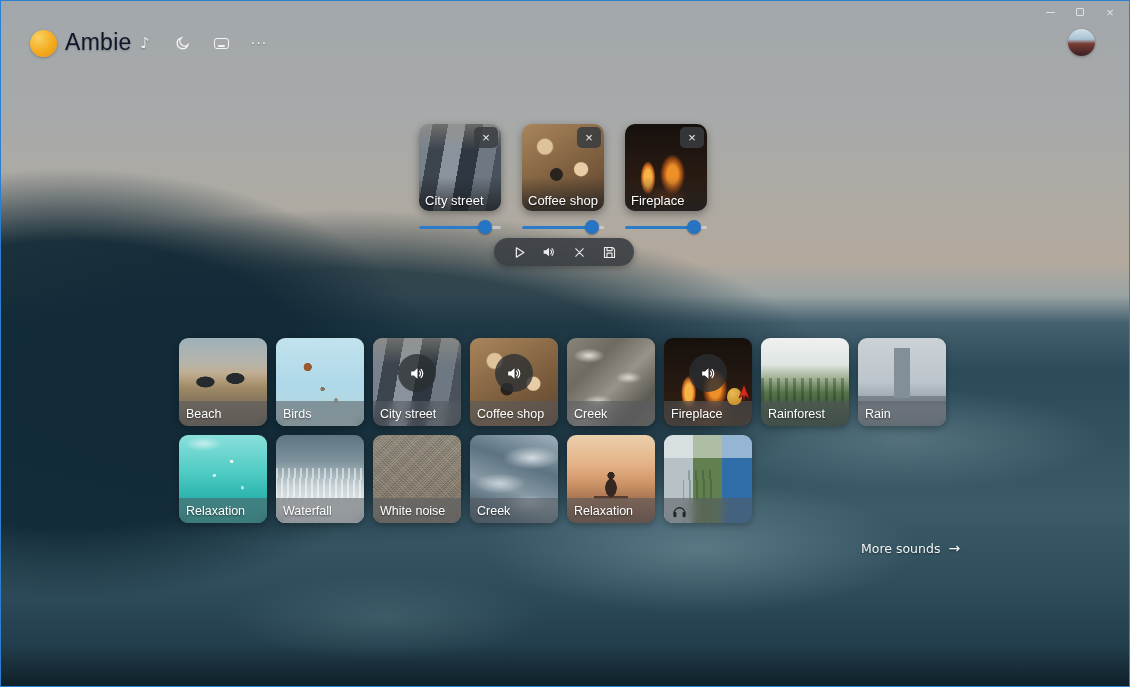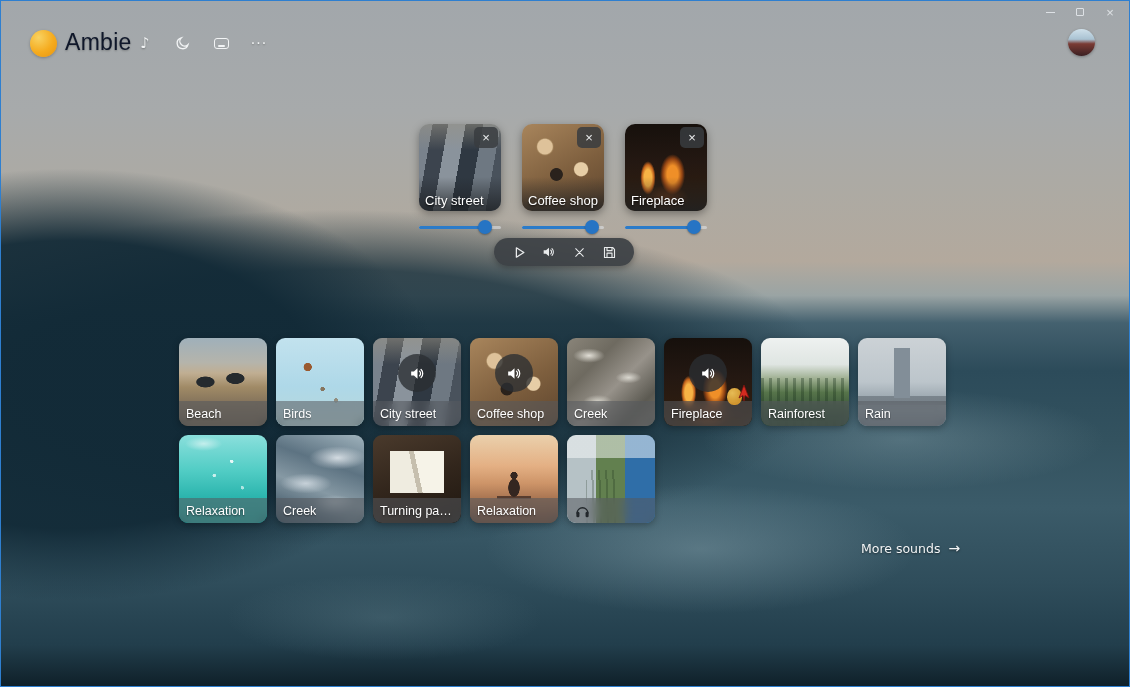--- a/index.html
+++ b/index.html
@@ -375,39 +375,47 @@
 
     <div class="tile">
       <div class="tile-img img-underwater"></div>
 
       <div class="tile-bar">
         <span class="tile-label">Relaxation</span>
 
       </div>
     </div>
 
-
+    <div class="tile">
+      <div class="tile-img img-waterfall"></div>
+
+      <div class="tile-bar">
+        <span class="tile-label">Waterfall</span>
+
+      </div>
+    </div>
+
+    <div class="tile">
+      <div class="tile-img img-white-noise"></div>
+
+      <div class="tile-bar">
+        <span class="tile-label">White noise</span>
+
+      </div>
+    </div>
 
     <div class="tile">
       <div class="tile-img img-wind"></div>
 
       <div class="tile-bar">
         <span class="tile-label">Creek</span>
 
       </div>
     </div>
 
-    <div class="tile">
-      <div class="tile-img img-turning-pages"></div>
-
-      <div class="tile-bar">
-        <span class="tile-label">Turning pa…</span>
-
-      </div>
-    </div>
 
     <div class="tile">
       <div class="tile-img img-relaxation"></div>
 
       <div class="tile-bar">
         <span class="tile-label">Relaxation</span>
 
       </div>
     </div>
 

